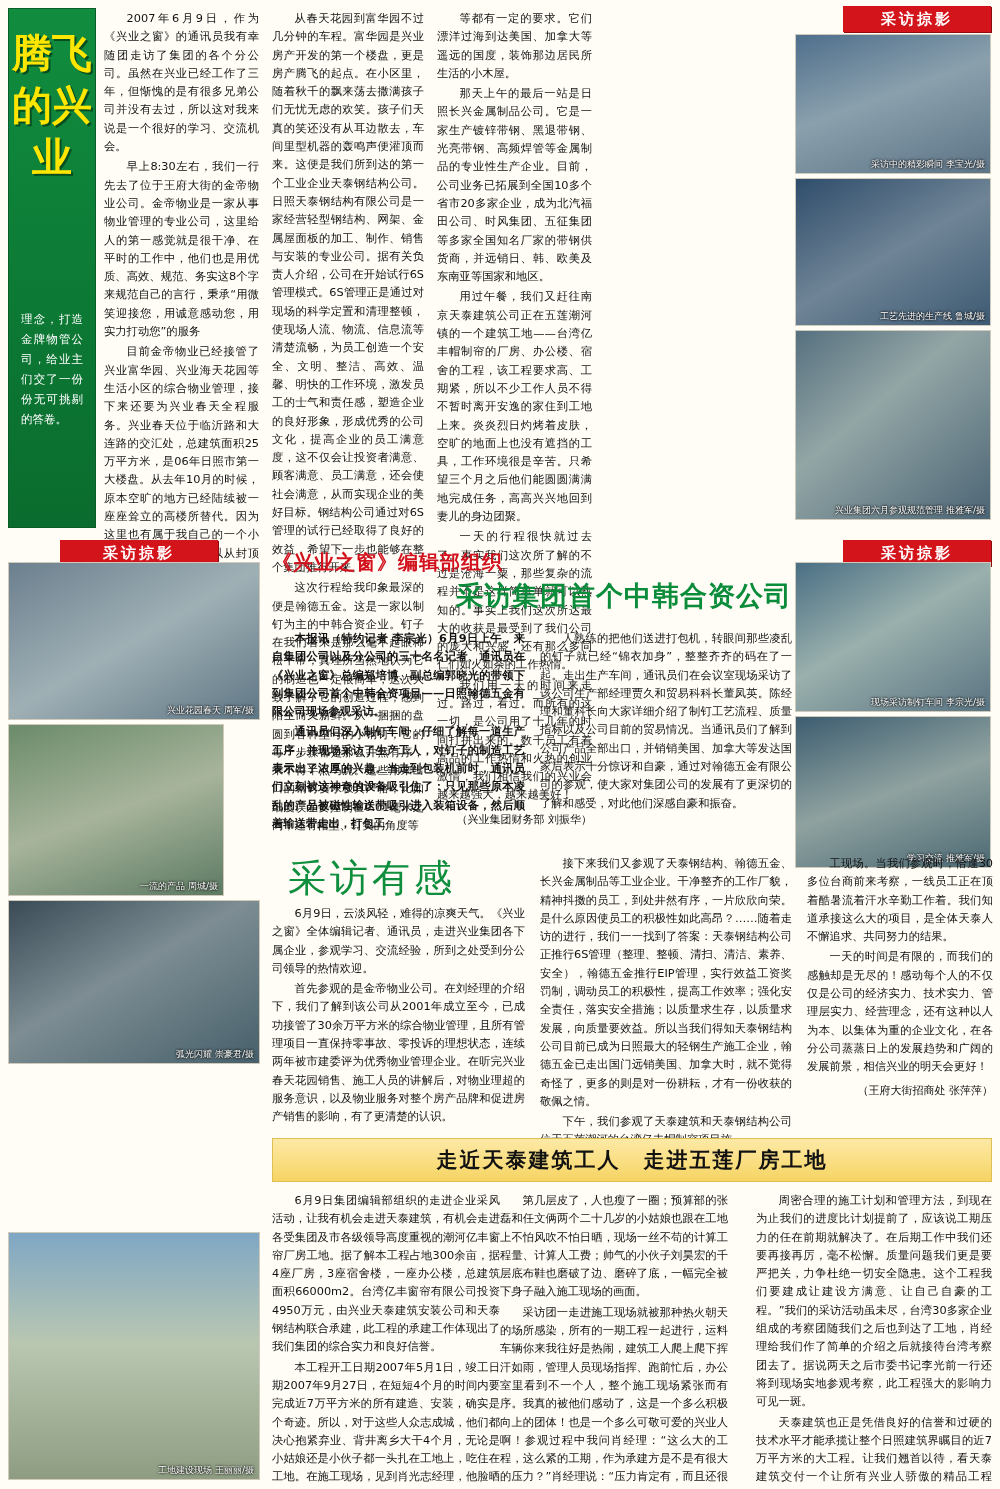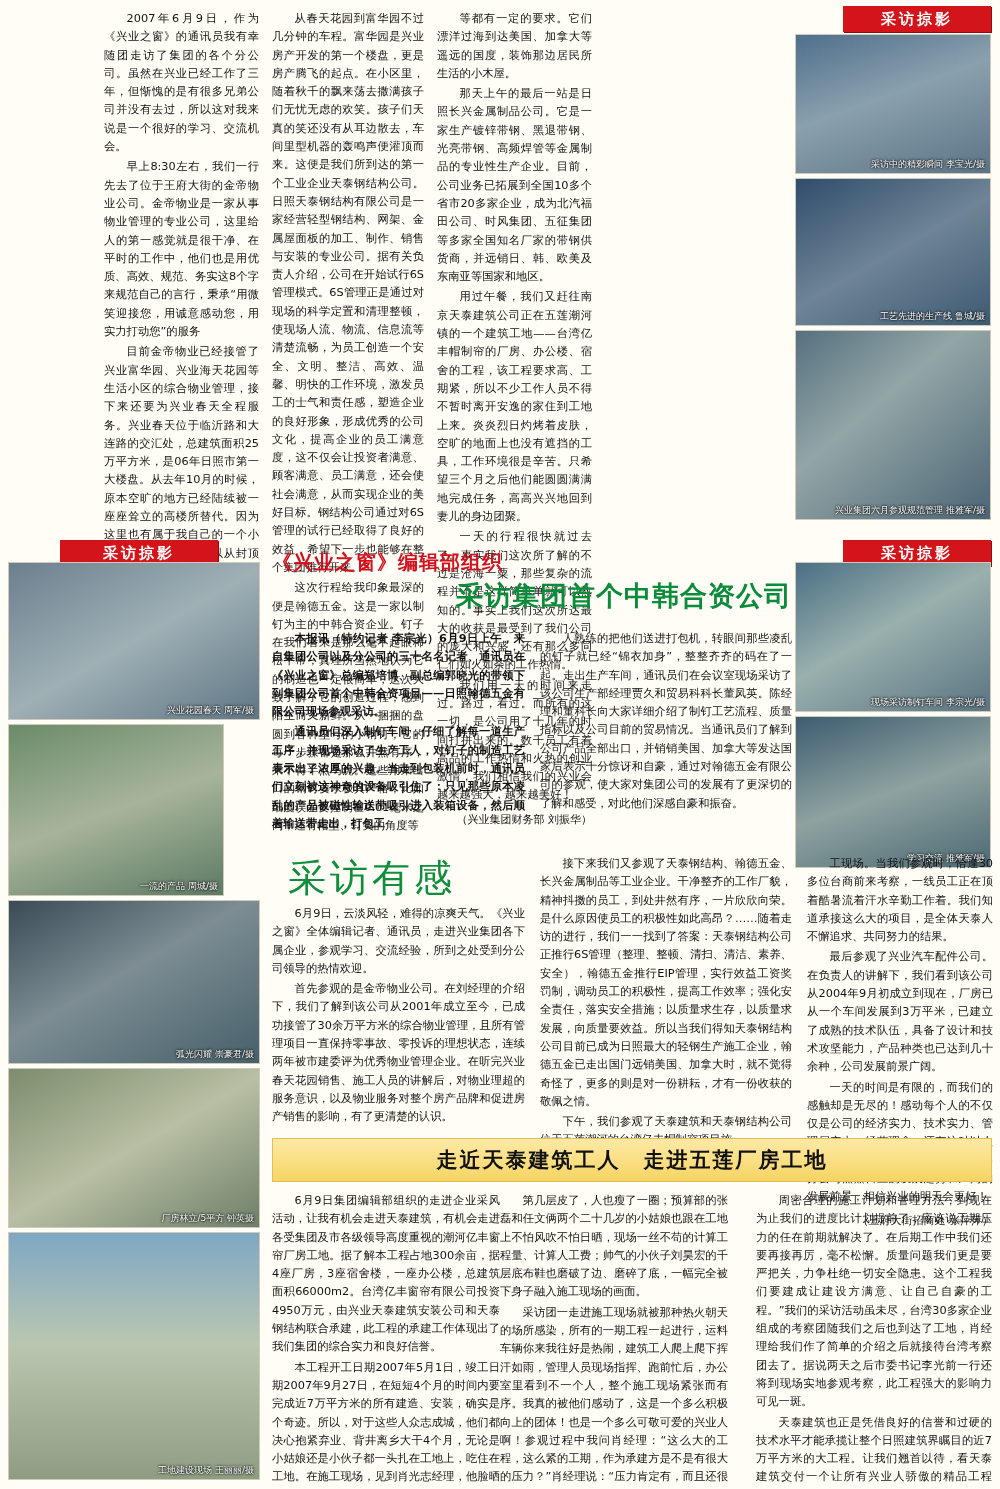--- a/index.html
+++ b/index.html
@@ -139,20 +139,24 @@
   }
   #art4-c1{position:absolute;left:272px;top:1192px;width:228px;height:290px;}
   #art4-c2{position:absolute;left:500px;top:1192px;width:228px;height:290px;}
   #art4-c3{position:absolute;left:756px;top:1192px;width:236px;height:290px;}
 </style>
 </head>
 <body>
 
 <div class="page">
 
+  <div id="masthead">
+    <div class="title">腾飞的兴业</div>
+    <div class="sub">理念，打造金牌物管公司，给业主们交了一份份无可挑剔的答卷。</div>
+  </div>
 
   <div id="col1">
     <div class="col-text">
       <p>2007年6月9日，作为《兴业之窗》的通讯员我有幸随团走访了集团的各个分公司。虽然在兴业已经工作了三年，但惭愧的是有很多兄弟公司并没有去过，所以这对我来说是一个很好的学习、交流机会。</p>
       <p>早上8:30左右，我们一行先去了位于王府大街的金帝物业公司。金帝物业是一家从事物业管理的专业公司，这里给人的第一感觉就是很干净、在平时的工作中，他们也是用优质、高效、规范、务实这8个字来规范自己的言行，秉承“用微笑迎接您，用诚意感动您，用实力打动您”的服务</p>
       <p>目前金帝物业已经接管了兴业富华园、兴业海天花园等生活小区的综合物业管理，接下来还要为兴业春天全程服务。兴业春天位于临沂路和大连路的交汇处，总建筑面积25万平方米，是06年日照市第一大楼盘。从去年10月的时候，原本空旷的地方已经陆续被一座座耸立的高楼所替代。因为这里也有属于我自己的一个小小的温馨的角落，所以从封顶到现在，我都是一直热切关注着它的变化。</p>
     </div>
   </div>
 
   <div id="col2">
@@ -188,23 +192,20 @@
   <div class="ribbon" id="ribbon-mid">采访掠影</div>
   <div class="photo" id="ph-m1">
     <div class="cap">兴业花园春天 周军/摄</div>
   </div>
   <div class="photo" id="ph-m2">
     <div class="cap">一流的产品 周城/摄</div>
   </div>
   <div class="photo" id="ph-m3">
     <div class="cap">弧光闪耀 崇豪君/摄</div>
   </div>
-  <div class="photo" id="ph-m4">
-    <div class="cap">厂房林立/5平方 钟英摄</div>
-  </div>
   <div class="photo" id="ph-m5">
     <div class="cap">工地建设现场 王丽丽/摄</div>
   </div>
 
   <div id="headline2">
     <div class="h1">《兴业之窗》编辑部组织</div>
     <div class="h2">采访集团首个中韩合资公司</div>
   </div>
 
   <div id="art2-c1">
@@ -237,21 +238,20 @@
   </div>
   <div id="art3-c2">
     <div class="col-text">
       <p>接下来我们又参观了天泰钢结构、翰德五金、长兴金属制品等工业企业。干净整齐的工作厂貌，精神抖擞的员工，到处井然有序，一片欣欣向荣。是什么原因使员工的积极性如此高昂？……随着走访的进行，我们一一找到了答案：天泰钢结构公司正推行6S管理（整理、整顿、清扫、清洁、素养、安全），翰德五金推行EIP管理，实行效益工资奖罚制，调动员工的积极性，提高工作效率；强化安全责任，落实安全措施；以质量求生存，以质量求发展，向质量要效益。所以当我们得知天泰钢结构公司目前已成为日照最大的轻钢生产施工企业，翰德五金已走出国门远销美国、加拿大时，就不觉得奇怪了，更多的则是对一份耕耘，才有一份收获的敬佩之情。</p>
       <p>下午，我们参观了天泰建筑和天泰钢结构公司位于五莲潮河的台湾亿丰帽制帘项目施</p>
     </div>
   </div>
   <div id="art3-c3">
     <div class="col-text">
       <p>工现场。当我们参观时，恰逢30多位台商前来考察，一线员工正在顶着酷暑流着汗水辛勤工作着。我们知道承接这么大的项目，是全体天泰人不懈追求、共同努力的结果。</p>
-      <p>最后参观了兴业汽车配件公司。在负责人的讲解下，我们看到该公司从2004年9月初成立到现在，厂房已从一个车间发展到3万平米，已建立了成熟的技术队伍，具备了设计和技术攻坚能力，产品种类也已达到几十余种，公司发展前景广阔。</p>
       <p>一天的时间是有限的，而我们的感触却是无尽的！感动每个人的不仅仅是公司的经济实力、技术实力、管理层实力、经营理念，还有这种以人为本、以集体为重的企业文化，在各分公司蒸蒸日上的发展趋势和广阔的发展前景，相信兴业的明天会更好！</p>
       <div class="sign">（王府大街招商处 张萍萍）</div>
     </div>
   </div>
 
   <div id="headline4">
     <span>走近天泰建筑工人　走进五莲厂房工地</span>
   </div>
 
   <div id="art4-c1">

